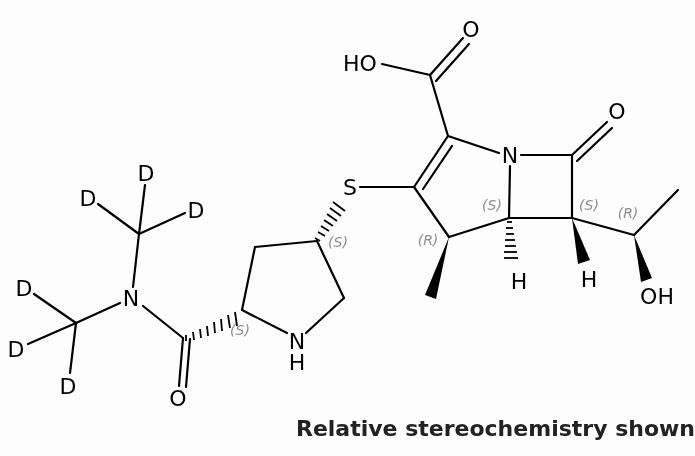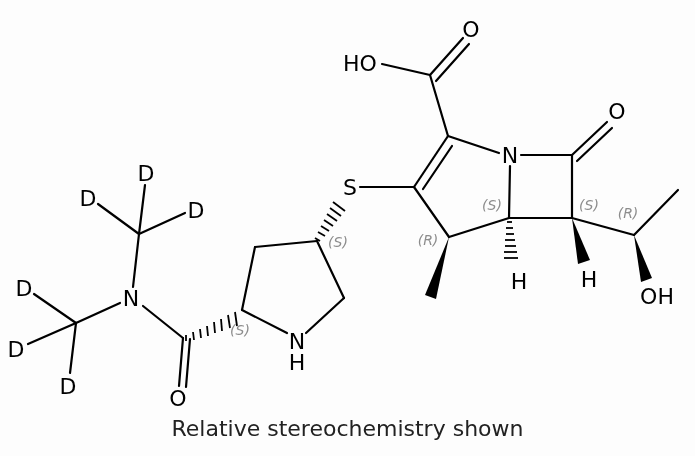--- a/index.html
+++ b/index.html
@@ -37,24 +37,25 @@
       font-style: italic;
       fill: #8c8c8c;
       text-anchor: middle;
       dominant-baseline: central;
     }
     .caption {
       position: absolute;
       left: 0;
       width: 695px;
       top: 416px;
-      text-align: center;
+      text-align: right;
       font-family: "DejaVu Sans", "Liberation Sans", sans-serif;
       font-size: 22px;
       color: #222;
+      font-weight: bold;
     }
   </style>
 </head>
 <body>
 
 <svg id="structure" viewBox="0 0 695 456" xmlns="http://www.w3.org/2000/svg">
 
   <g>
 
     <line class="bond" x1="139" y1="234" x2="145" y2="185"></line>

